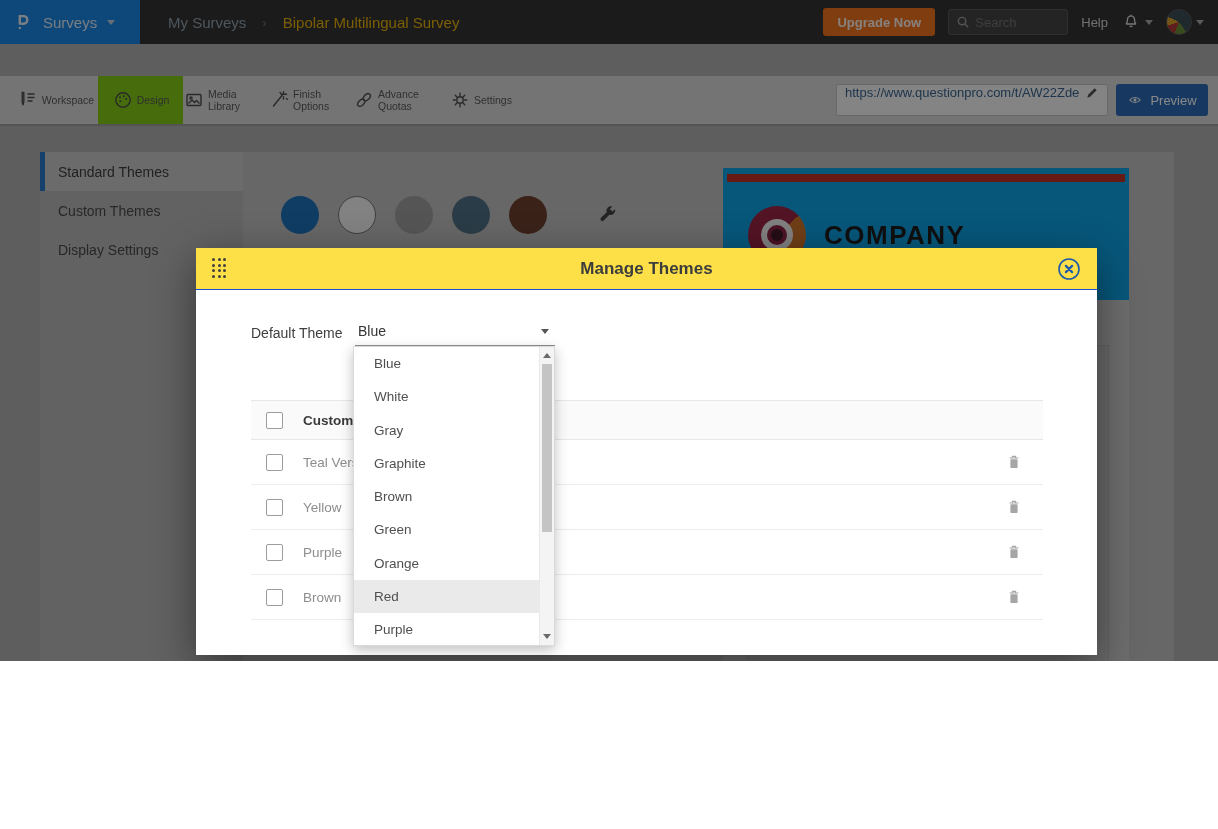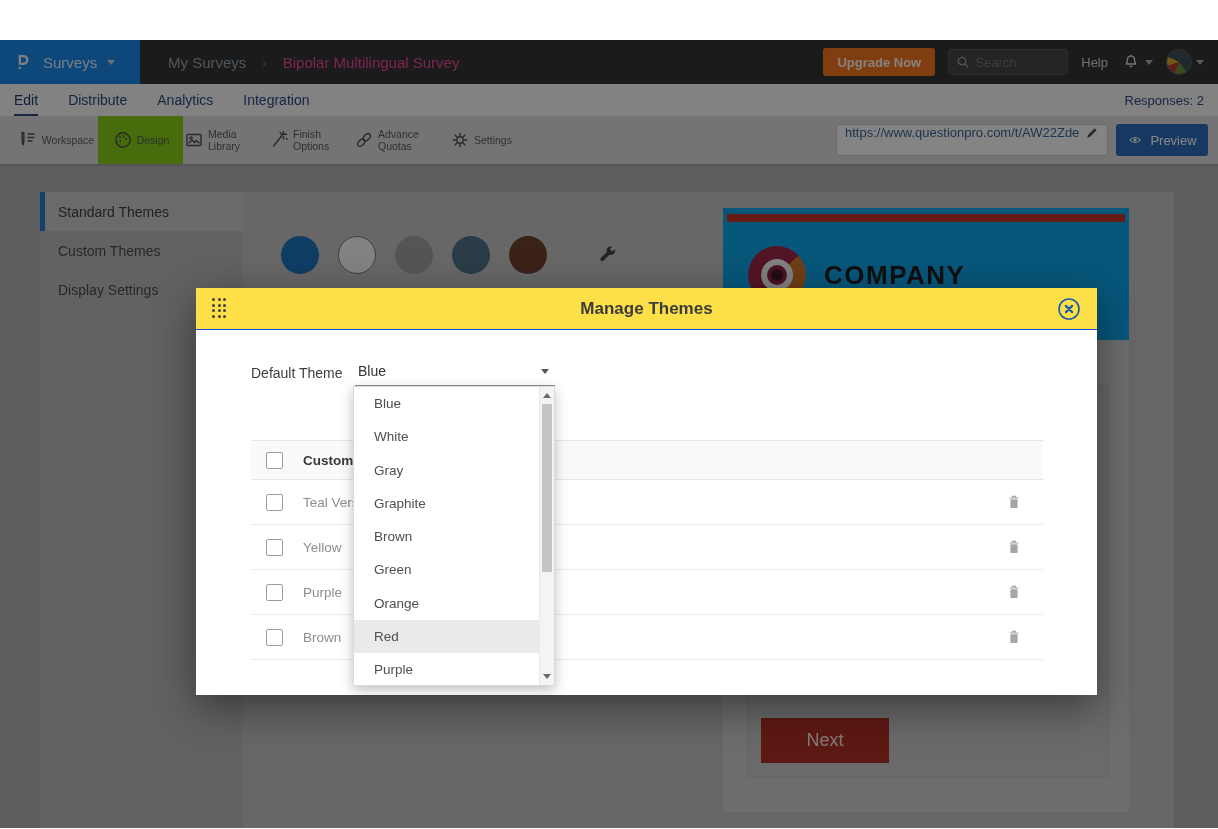--- a/index.html
+++ b/index.html
@@ -1,28 +1,28 @@
 <!DOCTYPE html>
 <html><head>
 <meta charset="utf-8">
 <style>
   * { margin:0; padding:0; box-sizing:border-box; }
   html,body { width:1218px; height:829px; }
   body { font-family:"Liberation Sans", sans-serif; }
-  .page { position:relative; width:1218px; height:788px; background:#B1B1B1; overflow:hidden;margin-top:40px; }
+  .page { position:relative; width:1218px; height:661px; background:#B1B1B1; overflow:hidden; }
 
   
   .topbar { position:absolute; top:0; left:0; right:0; height:44px; background:#333333; display:flex; align-items:center; z-index:1; }
   .brand { width:140px; height:44px; background:#1B87E6; display:flex; align-items:center; gap:10px; padding-left:13px; }
   .brand-label { color:#E3ECF6; font-size:15px; }
   .caret { width:0; height:0; border-left:4px solid transparent; border-right:4px solid transparent; border-top:5px solid #C3D2E2; display:inline-block; }
   .crumbs { display:flex; align-items:center; gap:16px; margin-left:28px; }
   .crumb-link { color:#93A3B1; font-size:15px; }
   .crumb-sep { color:#777; font-size:13px; }
-  .crumb-current { color:#ec4899; font-size:15px; }
+  .crumb-current { color:#eab308; font-size:15px; }
   .top-right { margin-left:auto; display:flex; align-items:center; gap:13px; padding-right:14px; }
   .upgrade-btn { background:#F0731F; color:#FFF4EC; border:none; font-family:inherit; font-weight:bold; font-size:13px; height:28px; padding:0 14px; border-radius:3px; }
   .searchbox { width:120px; height:26px; background:#454545; border:1px solid #5A5A5A; border-radius:3px; display:flex; align-items:center; gap:5px; padding:0 7px; color:#9E9E9E; }
   .searchbox input { flex:1; min-width:0; background:transparent; border:none; outline:none; color:#CFCFCF; font-size:13px; font-family:inherit; }
   .help-label { color:#D6D6D6; font-size:13px; }
   .icon-grp { display:flex; align-items:center; gap:4px; }
   .avatar { width:26px; height:26px; border-radius:50%; border:1px solid #5A5A5A;
     background:conic-gradient(#3C4E58 0 40%, #6D8F35 40% 56%, #B33939 56% 70%, #D9A32A 70% 82%, #3C4E58 82% 100%); }
 
   
@@ -139,27 +139,20 @@
         </span>
         <span class="caret" style="border-top-color:#ABABAB"></span>
       </span>
       <span class="icon-grp">
         <span class="avatar"></span>
         <span class="caret" style="border-top-color:#ABABAB"></span>
       </span>
     </div>
   </header>
 
-  <nav class="navrow">
-    <div class="tab active">Edit</div>
-    <div class="tab">Distribute</div>
-    <div class="tab">Analytics</div>
-    <div class="tab">Integration</div>
-    <div class="responses">Responses: 2</div>
-  </nav>
 
   <div class="toolbar">
     <div class="tool">
       <span>
         <svg width="22" height="22" viewBox="0 0 22 22" fill="none" stroke="currentColor" stroke-width="1.4" stroke-linejoin="round">
             <path d="M5.2 3.5h1.6v9.3l-.8 2.9-.8-2.9z"></path>
             <path d="M10.5 5h7M10.5 8.5h7M10.5 12h5"></path>
           </svg>
       </span>
       <span class="tlabel">Workspace</span>

